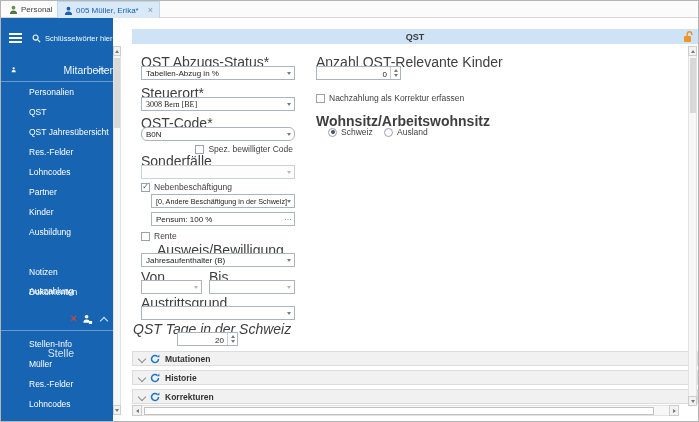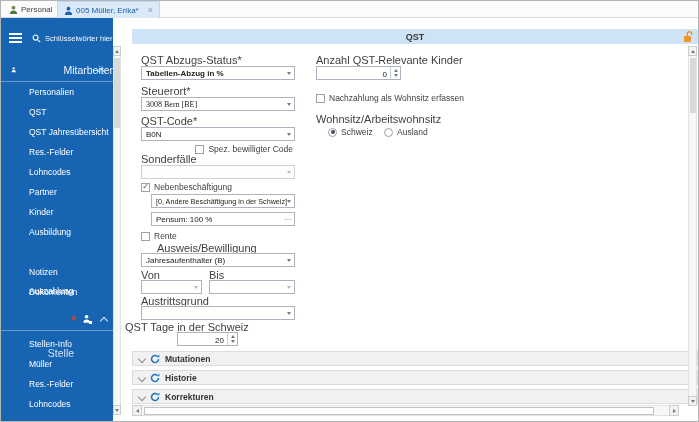--- a/index.html
+++ b/index.html
@@ -36,21 +36,21 @@
               background:#f2f2f2;border:1px solid #cdcdcd;box-sizing:border-box;}
   .thumb{position:absolute;background:#d9d9d9;}
   .tri-up{width:0;height:0;border-left:2.5px solid transparent;border-right:2.5px solid transparent;border-bottom:3.5px solid #7a7a7a;}
   .tri-down{width:0;height:0;border-left:2.5px solid transparent;border-right:2.5px solid transparent;border-top:3.5px solid #7a7a7a;}
   .tri-left{width:0;height:0;border-top:2.5px solid transparent;border-bottom:2.5px solid transparent;border-right:3.5px solid #7a7a7a;}
   .tri-right{width:0;height:0;border-top:2.5px solid transparent;border-bottom:2.5px solid transparent;border-left:3.5px solid #7a7a7a;}
   
   .ptitle{position:absolute;left:131px;top:28px;width:566px;height:15px;background:#cfe3f6;
           display:flex;align-items:center;justify-content:center;font-size:9px;font-weight:bold;color:#3a3a3a;}
   .ptitle svg{position:absolute;right:4px;top:2px;}
-  .flabel{position:absolute;font-size:11px;color:#3f3f3f;white-space:nowrap;}
+  .flabel{position:absolute;font-size:14px;color:#3f3f3f;white-space:nowrap;}
   .combo{position:absolute;height:14px;border:1px solid #aab4bf;background:#fff;font-size:8px;color:#222;
          display:flex;align-items:center;padding:0 12px 0 4px;box-sizing:border-box;white-space:nowrap;overflow:hidden;}
   .combo .arr{position:absolute;right:3px;top:5px;}
   .combo.disabled{border-color:#ccd2d9;color:#999;background:#fdfdfd;}
   .combo.small-font{font-size:7.2px;}
   .spin{position:absolute;height:14px;border:1px solid #aab4bf;background:#fff;font-size:8px;color:#222;
         box-sizing:border-box;}
   .spin .val{position:absolute;right:13px;top:2.5px;}
   .spin .btns{position:absolute;right:0;top:0;bottom:0;width:9px;border-left:1px solid #c9cfd6;
         display:flex;flex-direction:column;align-items:center;justify-content:space-evenly;}
@@ -159,33 +159,33 @@
 
   <div class="ptitle">
     <span>QST</span>
     <svg width="11" height="12" viewBox="0 0 11 12">
         <path d="M4.2 5V3a2.3 2.3 0 0 1 4.6 0v1" fill="none" stroke="#ef9524" stroke-width="1.4"></path>
         <rect x="1" y="5" width="7" height="6" rx="1" fill="#ef9524"></rect>
       </svg>
   </div>
 
   <span class="flabel" style="left:140px;top:53px;">QST Abzugs-Status*</span>
-  <div class="combo" style="left:140px;top:65px;width:154px;font-weight:bold;">
+  <div class="combo" style="left:140px;top:65px;width:154px;">
     <span>Tabellen-Abzug in %</span>
     <span class="arr tri-down"></span>
   </div>
 
   <span class="flabel" style="left:140px;top:84px;">Steuerort*</span>
   <div class="combo" style="left:140px;top:96px;width:154px;font-family:Liberation Serif, serif;">
     <span>3008 Bern [BE]</span>
     <span class="arr tri-down"></span>
   </div>
 
   <span class="flabel" style="left:140px;top:114px;">QST-Code*</span>
-  <div class="combo" style="left:140px;top:126px;width:154px;">
+  <div class="combo" style="left:140px;top:126px;width:154px;border-radius:6px;">
     <span>B0N</span>
     <span class="arr tri-down"></span>
   </div>
 
   <div class="chkrow" style="right:405px;top:143px;">
     <span class="chk"></span>
     <span>Spez. bewilligter Code</span>
   </div>
 
   <span class="flabel" style="left:140px;top:152px;">Sonderfälle</span>
@@ -229,44 +229,44 @@
     <span></span>
     <span class="arr tri-down" style="opacity:.55;"></span>
   </div>
 
   <span class="flabel" style="left:140px;top:294px;">Austrittsgrund</span>
   <div class="combo" style="left:140px;top:305px;width:154px;">
     <span></span>
     <span class="arr tri-down"></span>
   </div>
 
-  <span class="flabel" style="left:124px;top:320px;">QST Tage in der Schweiz</span>
+  <span class="flabel" style="left:132px;top:320px;font-style:italic;">QST Tage in der Schweiz</span>
   <div class="spin" style="left:140px;top:331px;width:61px;margin-left:36px;">
     <span class="val">20</span>
     <span class="btns">
         <span class="tri-up"></span>
         <span class="tri-down"></span>
       </span>
   </div>
 
   <span class="flabel" style="left:315px;top:53px;">Anzahl QST-Relevante Kinder</span>
   <div class="spin" style="left:315px;top:65px;width:85px;">
     <span class="val">0</span>
     <span class="btns">
         <span class="tri-up"></span>
         <span class="tri-down"></span>
       </span>
   </div>
 
   <div class="chkrow" style="left:315px;top:92px;">
     <span class="chk"></span>
-    <span>Nachzahlung als Wohnsitz erfassen</span>
-  </div>
-
-  <span class="flabel" style="left:315px;top:112px;">Wohnsitz/Arbeitswohnsitz</span>
+    <span>Nachzahlung als Korrektur erfassen</span>
+  </div>
+
+  <span class="flabel" style="left:315px;top:112px;font-weight:bold;">Wohnsitz/Arbeitswohnsitz</span>
   <div class="chkrow" style="left:318px;top:126px;padding-left:9px;">
     <span class="radio">
         <span class="dot"></span>
       </span>
     <span>Schweiz</span>
   </div>
   <div class="chkrow" style="left:383px;top:126px;">
     <span class="radio"></span>
     <span>Ausland</span>
   </div>

